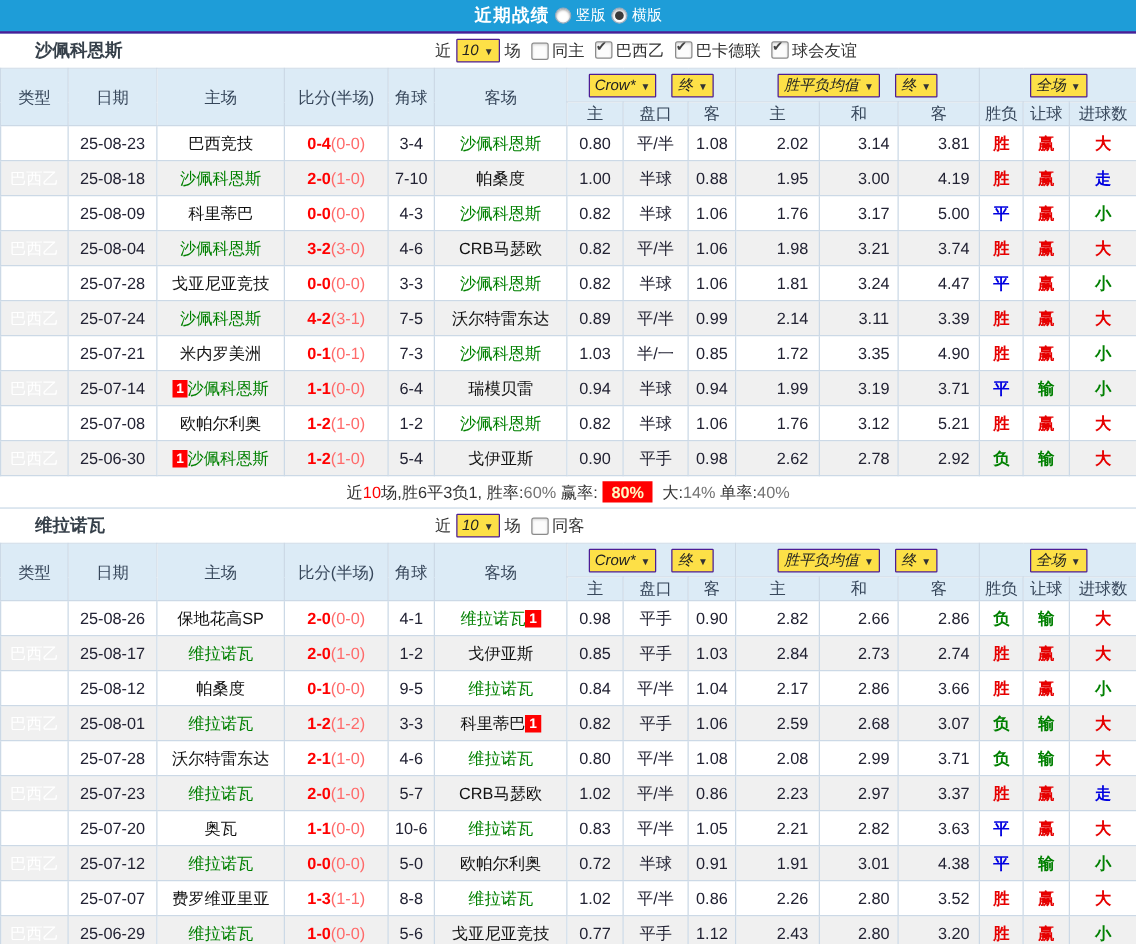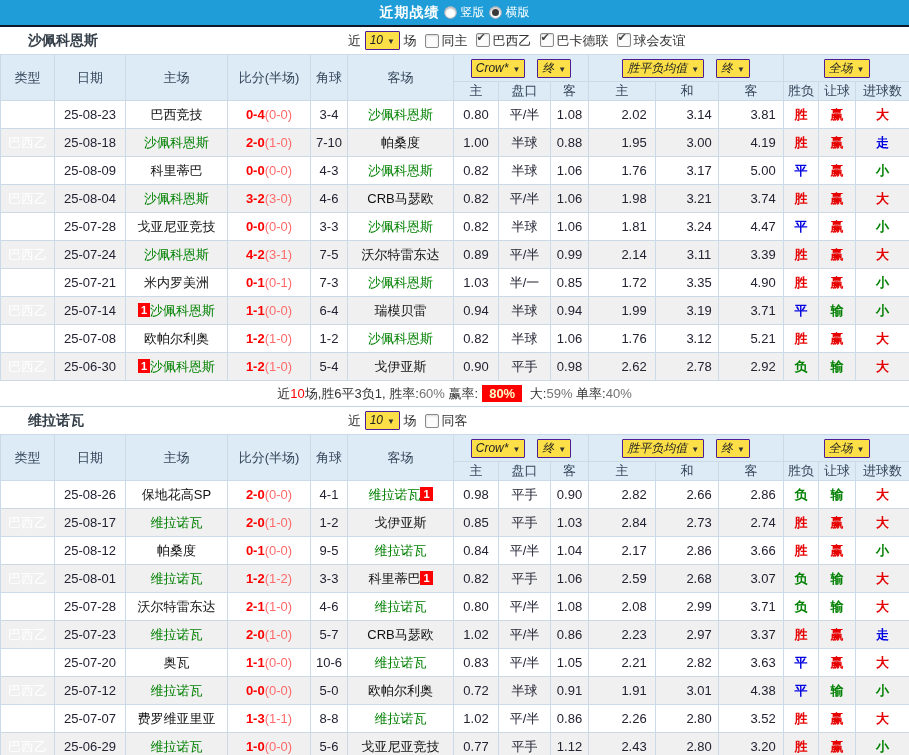--- a/index.html
+++ b/index.html
@@ -1,18 +1,18 @@
 <!DOCTYPE html>
 <html><head>
 <meta charset="utf-8">
 <style>
   html,body{margin:0;padding:0;}
   body{width:909px;background:#fff;font-family:"Liberation Sans","DejaVu Sans",sans-serif;color:#223;}
   
-  .topbar{height:25px;background:#1e9dd8;border-bottom:2px solid #0f172a;display:flex;align-items:center;justify-content:center;color:#fff;}
+  .topbar{height:25px;background:#1e9dd8;border-bottom:2px solid #4c1d95;display:flex;align-items:center;justify-content:center;color:#fff;}
   .topbar .title{font-weight:bold;font-size:14px;letter-spacing:1px;}
   .topbar .radio-group{display:flex;align-items:center;margin-left:4px;font-size:12px;gap:4px;}
   .radio{width:11px;height:11px;border-radius:50%;background:#fff;border:1px solid #9ab;display:inline-block;position:relative;box-shadow:inset 0 1px 2px rgba(0,0,0,.35);}
   .radio.sel::after{content:"";position:absolute;left:2px;top:2px;width:7px;height:7px;border-radius:50%;background:#3a3a3a;}
   
   .team-section{position:relative;}
   .team-section.second{border-top:1px solid #c2d4e4;}
   .team-row{height:27px;display:flex;align-items:center;position:relative;background:#fff;}
   .team-name{font-weight:bold;font-size:14px;color:#36404a;margin-left:28px;}
   .filters{position:absolute;left:348px;top:0;height:27px;display:flex;align-items:center;font-size:13px;color:#333;white-space:pre;}
@@ -287,21 +287,21 @@
           <td class="hodds">0.98</td>
           <td class="avg">2.62</td>
           <td class="avg">2.78</td>
           <td class="avg">2.92</td>
           <td class="c-green">负</td>
           <td class="c-green">输</td>
           <td class="c-red">大</td>
         </tr>
       </tbody>
   </table>
-  <div class="summary"><span>近</span><span class="red">10</span><span>场,胜6平3负1, 胜率:</span><span class="blue">60%</span><span> 赢率:</span><span class="badge">80%</span><span> 大:</span><span class="blue">59%</span><span> 单率:</span><span class="blue">40%</span></div>
+  <div class="summary"><span>近</span><span class="red">10</span><span>场,胜6平3负1, 胜率:</span><span class="blue">60%</span><span> 赢率:</span><span class="badge">80%</span><span> 大:</span><span class="blue">14%</span><span> 单率:</span><span class="blue">40%</span></div>
 </div>
 
 <div class="team-section second">
   <div class="team-row">
     <span class="team-name">维拉诺瓦</span>
     <div class="filters">
       <span>近</span><span> </span>
       <span class="dd"><span>10</span><span class="arrow">▼</span></span>
       <span> </span><span>场</span>
       <span class="checkbox"></span>

